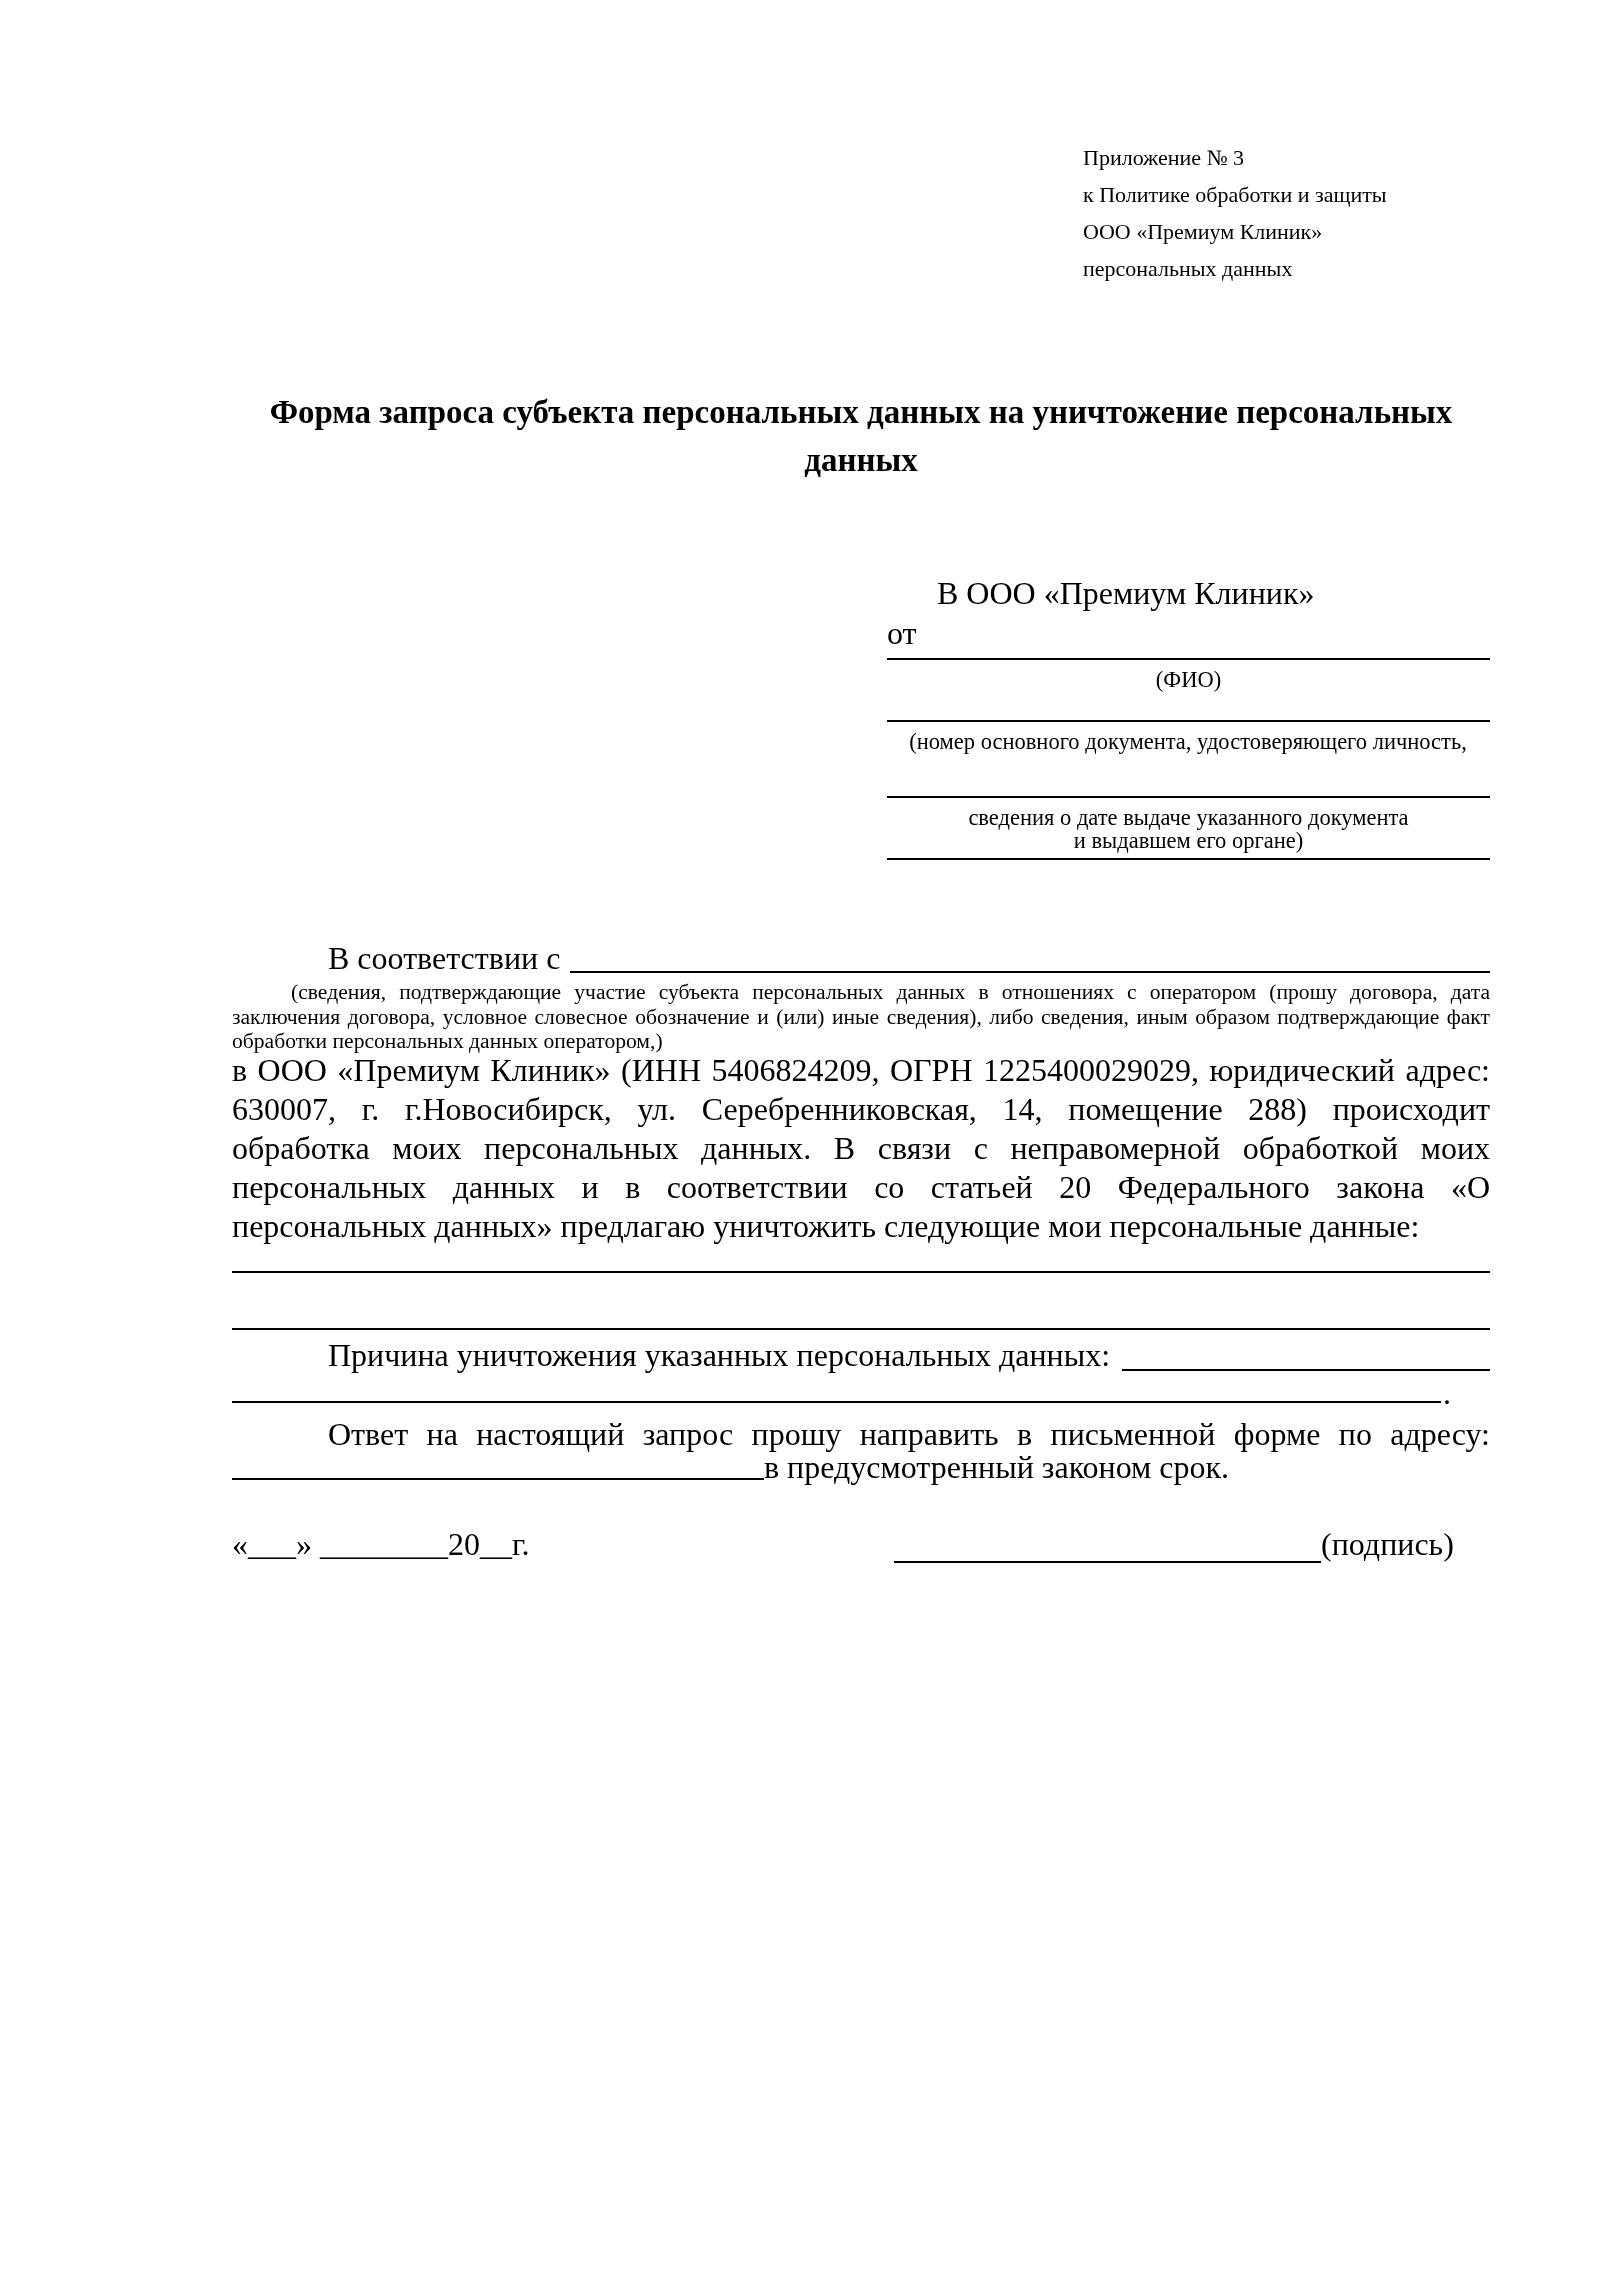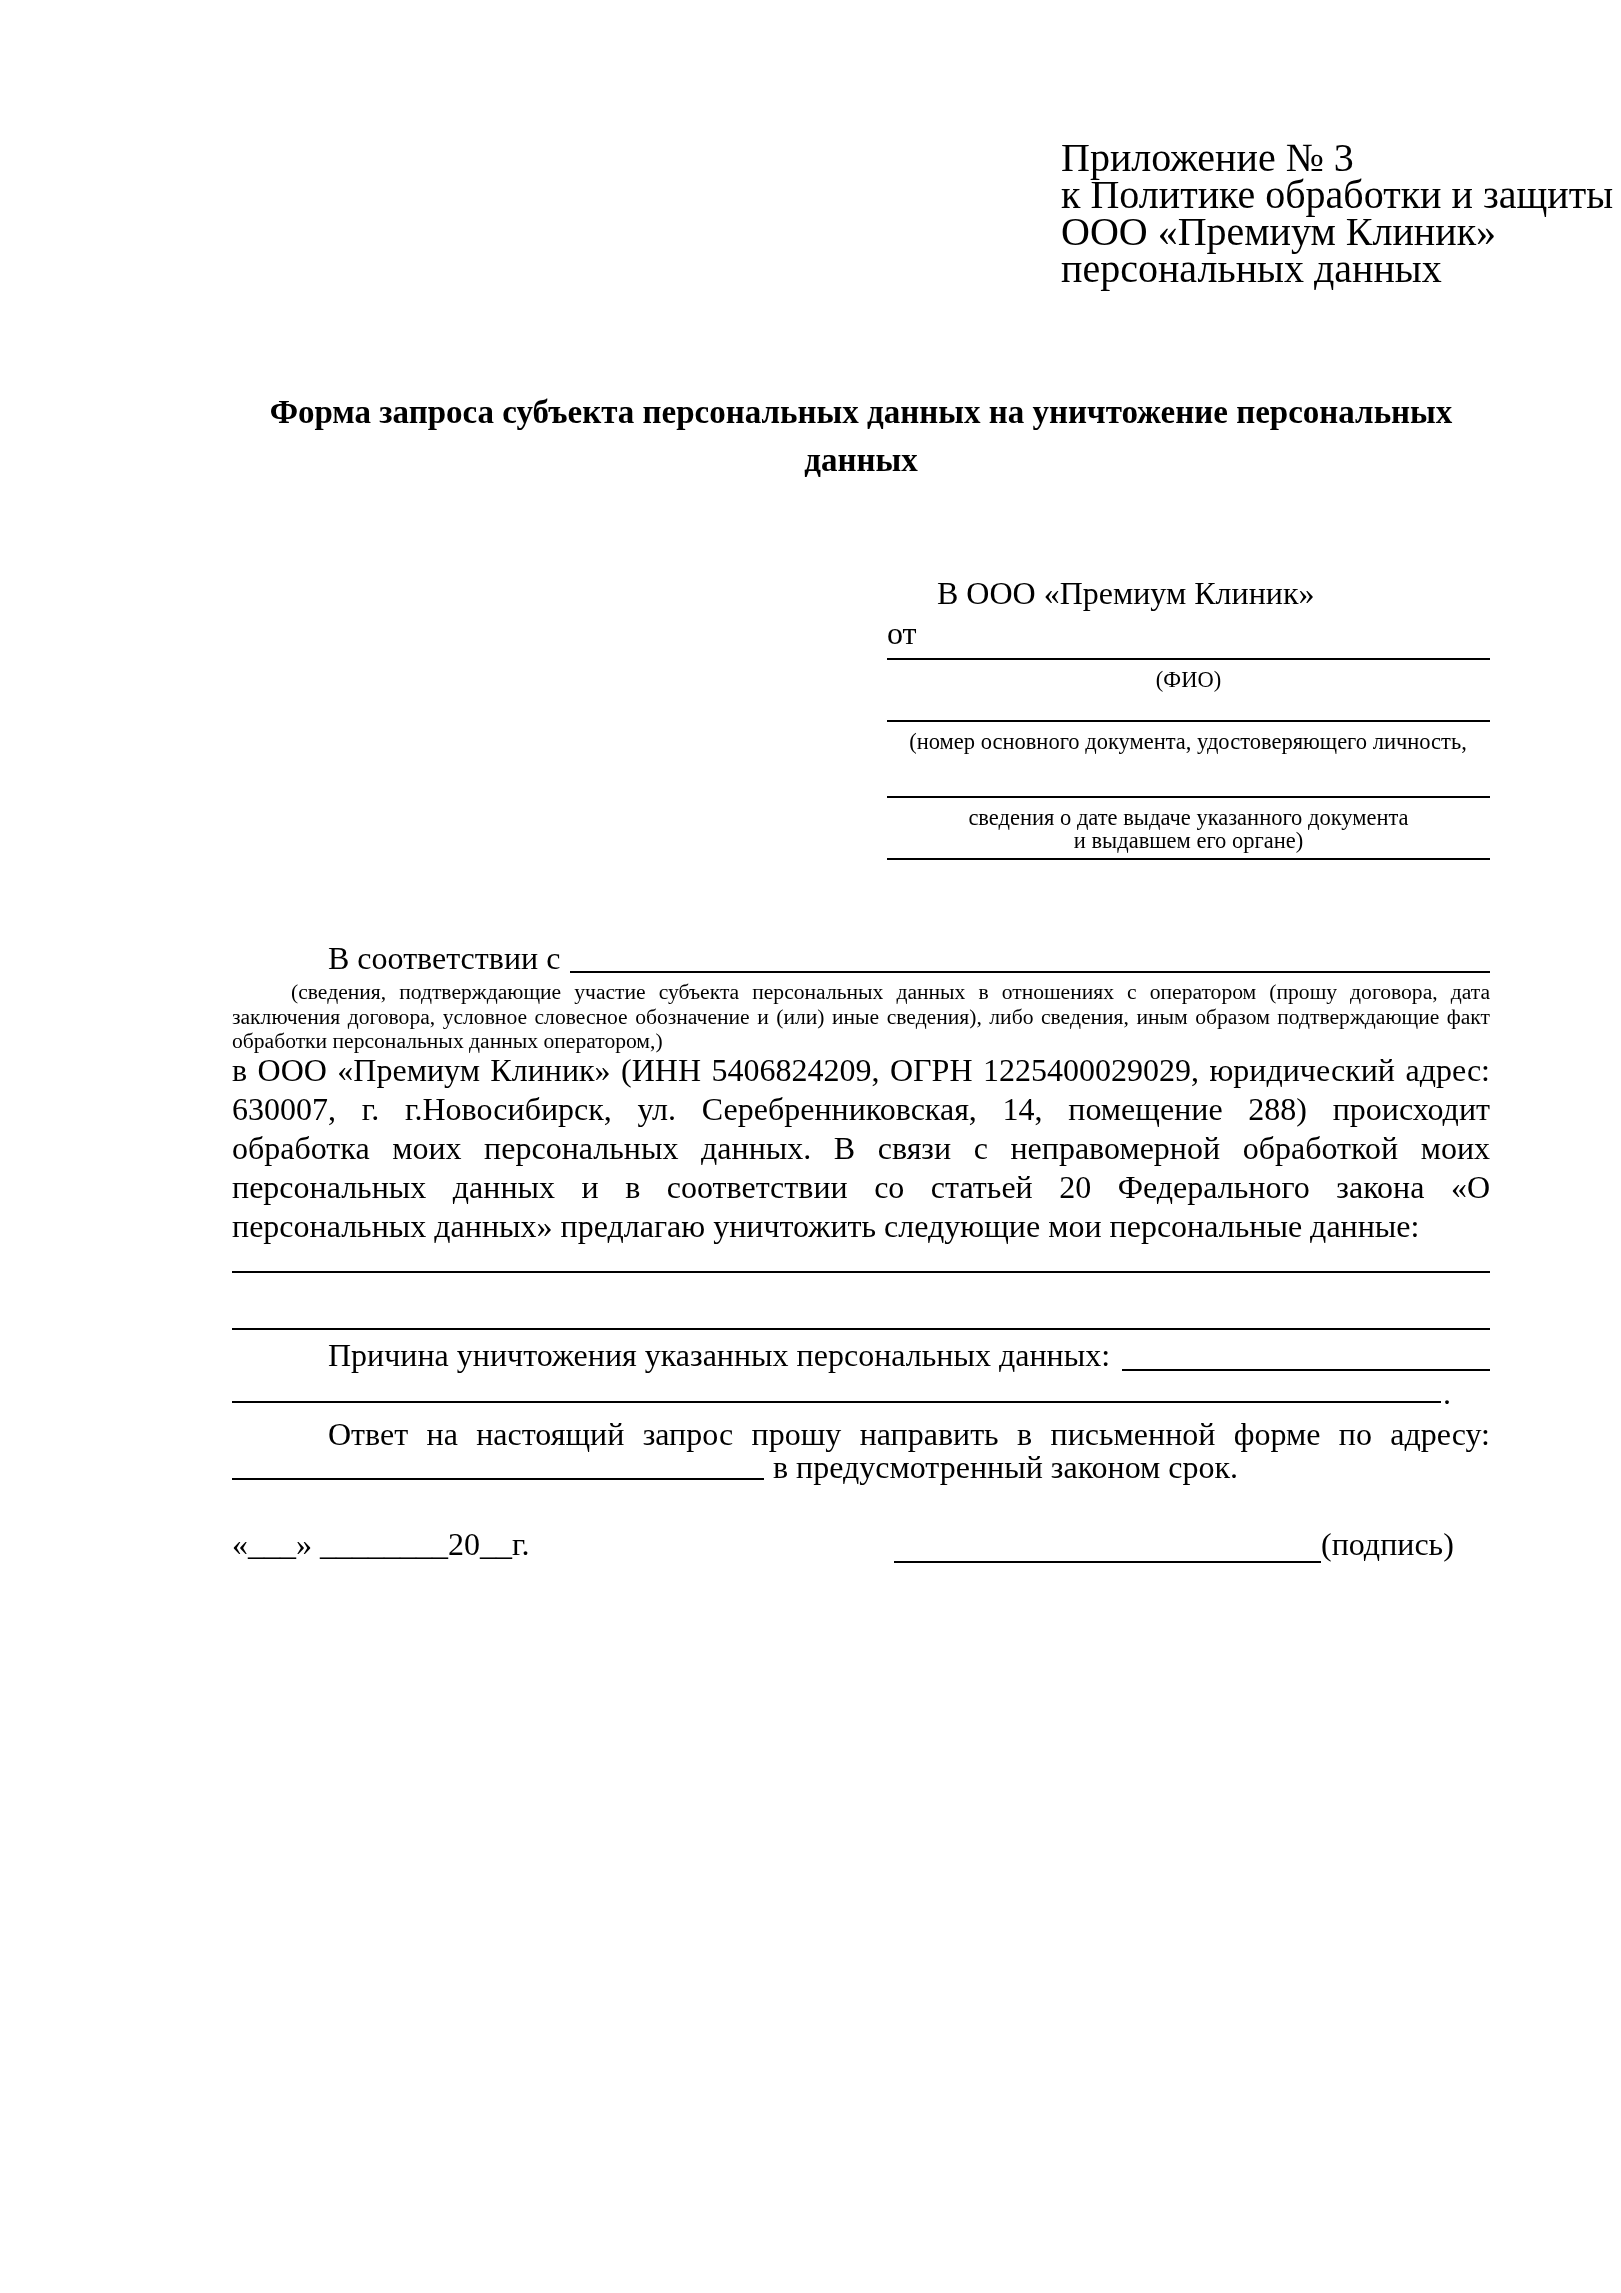--- a/index.html
+++ b/index.html
@@ -30,21 +30,21 @@
 
   .center { text-align: center; }
   .just { text-align: justify; }
   .just-both { text-align: justify; text-align-last: justify; }
 </style>
 </head>
 <body>
 
 <div class="page">
 
-  <div class="abs t-body" style="left:1061px; top:139px; font-size:40px; line-height:37px;">
+  <div class="abs t-body" style="left:1083px; top:139px; font-size:22px; line-height:37px;">
     <div>Приложение № 3</div>
     <div>к Политике обработки и защиты</div>
     <div>ООО «Премиум Клиник»</div>
     <div>персональных данных</div>
   </div>
 
   <div class="abs t-title" style="left:232px; top:388px; width:1258px;">Форма запроса субъекта персональных данных на уничтожение персональных данных</div>
 
   <div class="abs t-body" style="left:937px; top:574px;">В ООО «Премиум Клиник»</div>
   <div class="abs t-body" style="left:887px; top:614px;">от</div>
@@ -76,21 +76,21 @@
   <div class="abs t-body fillrow" style="left:232px; top:1336px; width:1258px; height:39px;">
     <span class="txt" style="margin-left:96px;">Причина уничтожения указанных персональных данных:</span>
     <span class="fill-line" style="height:33px; margin-left:11.8px;"></span>
   </div>
 
   <div class="abs rule" style="left:232px; top:1401px; width:1209px;"></div>
   <div class="abs t-body" style="left:1443px; top:1374px;">.</div>
 
   <div class="abs t-body just-both" style="left:232px; top:1415px; width:1258px; text-indent:96px;">Ответ на настоящий запрос прошу направить в письменной форме по адресу:</div>
 
-  <div class="abs t-body fillrow" style="left:232px; top:1448px; width:1258px; height:39px;gap:9px;">
+  <div class="abs t-body fillrow" style="left:232px; top:1448px; width:1258px; height:39px;">
     <span class="fill-line" style="flex:0 0 532px; height:30px;"></span>
     <span class="txt">в предусмотренный законом срок.</span>
   </div>
 
   <div class="abs t-body" style="left:232px; top:1525px;">«___» ________20__г.</div>
 
   <div class="abs t-body fillrow" style="left:894px; top:1525px;justify-content:space-between;">
     <span class="fill-line" style="flex:0 0 427px; height:36px;"></span>
     <span class="txt">(подпись)</span>
   </div>

